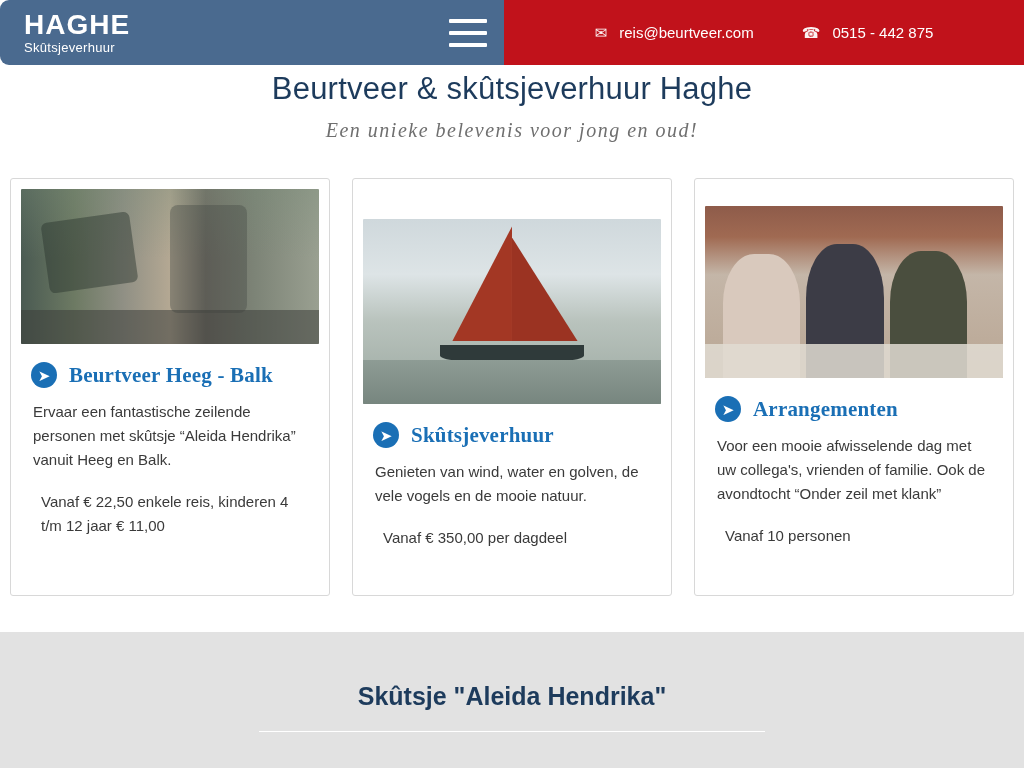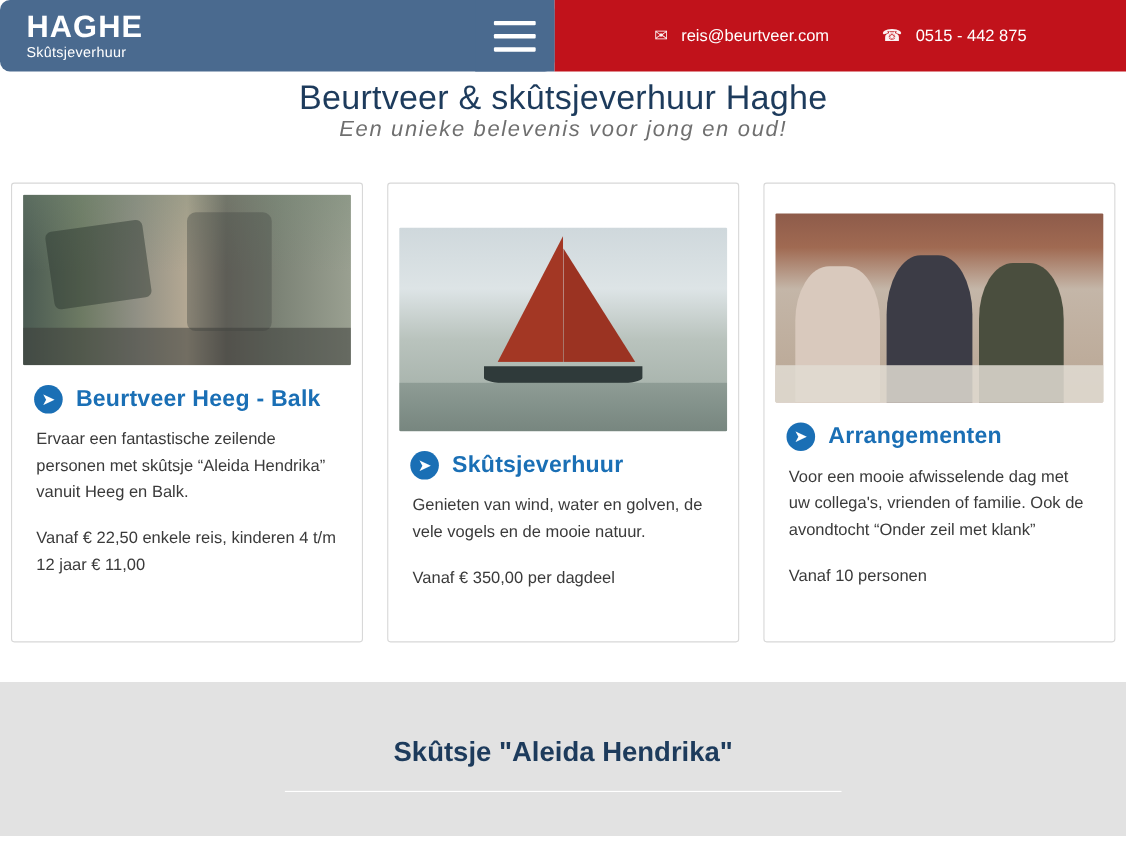--- a/index.html
+++ b/index.html
@@ -81,23 +81,24 @@
     text-align: center;
     padding-top: 6px;
   }
   .hero-title {
     font-size: 31px;
     font-weight: normal;
     color: #1d3b5c;
     letter-spacing: 0.2px;
   }
   .hero-sub {
+    margin-top: 12px;
     font-size: 20px;
     color: #6f6f6f;
-    font-family: Liberation Sans, sans-serif;
+    font-family: Liberation Serif, serif;
     font-style: italic;
     letter-spacing: 1.5px;
   }
 
   
   .cards {
     display: flex;
     gap: 22px;
     padding: 36px 10px 0 10px;
     align-items: flex-start;
@@ -135,29 +136,30 @@
     color: #fff;
     display: flex; align-items: center; justify-content: center;
     font-size: 15px; line-height: 1;
     flex: 0 0 26px;
   }
   .card-title {
     font-size: 21px;
     font-weight: bold;
     color: #1a6fb5;
     letter-spacing: .2px;
+    font-family: Liberation Serif, serif;
   }
   .card-body {
     font-size: 15px;
     color: #3a3a3a;
     line-height: 1.6;
     margin: 0 12px;
   }
   .card-body p { margin-bottom: 18px; }
-  .card-body p:last-child { margin-bottom: 0; }
+  .card-body p:last-child { margin-bottom: 0; margin-left: 8px; }
 
   
   .bottom {
     margin-top: 36px;
     background: #e2e2e2;
     height: 140px;
     width: 100%;
     padding-top: 50px;
     text-align: center;
   }

